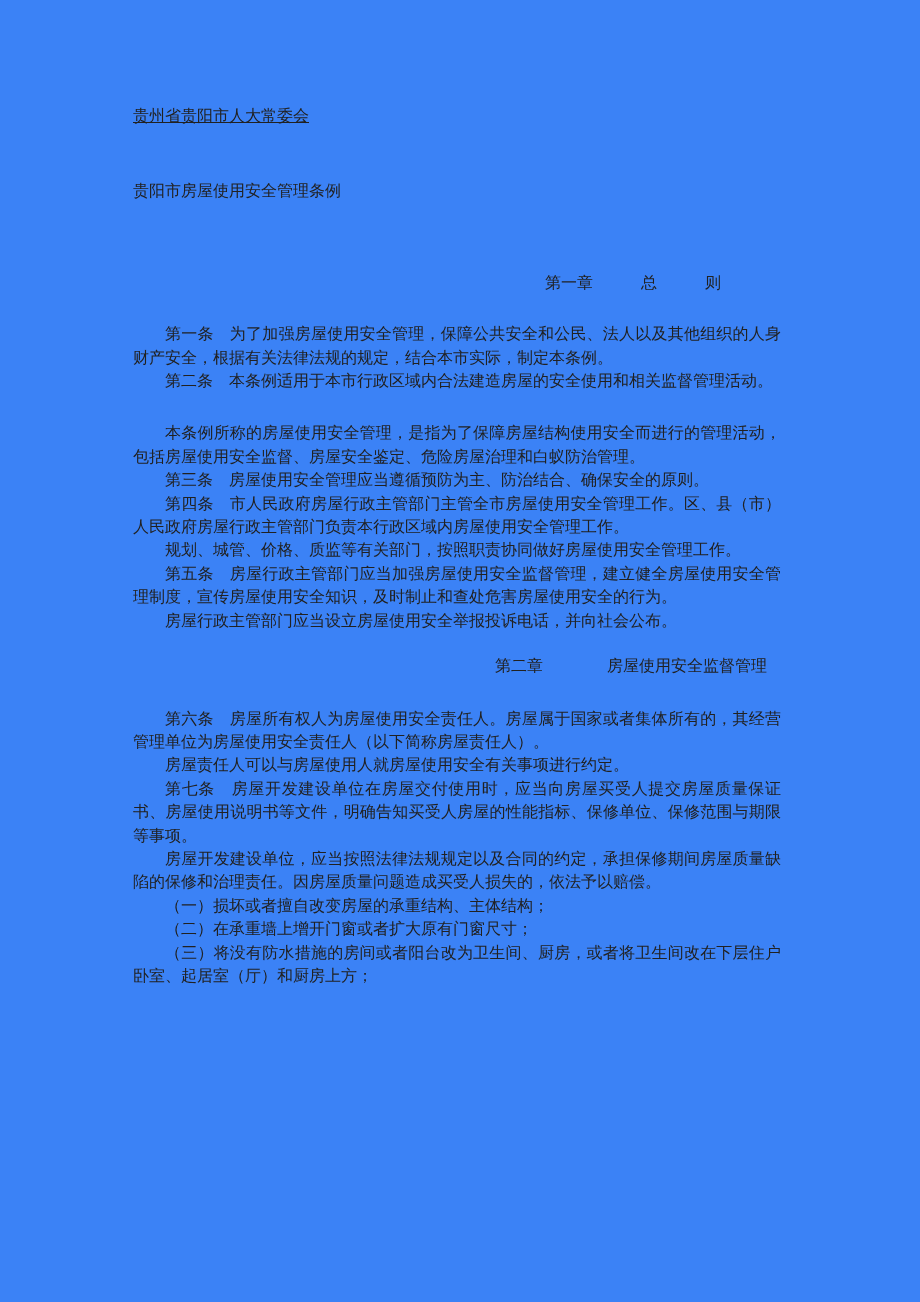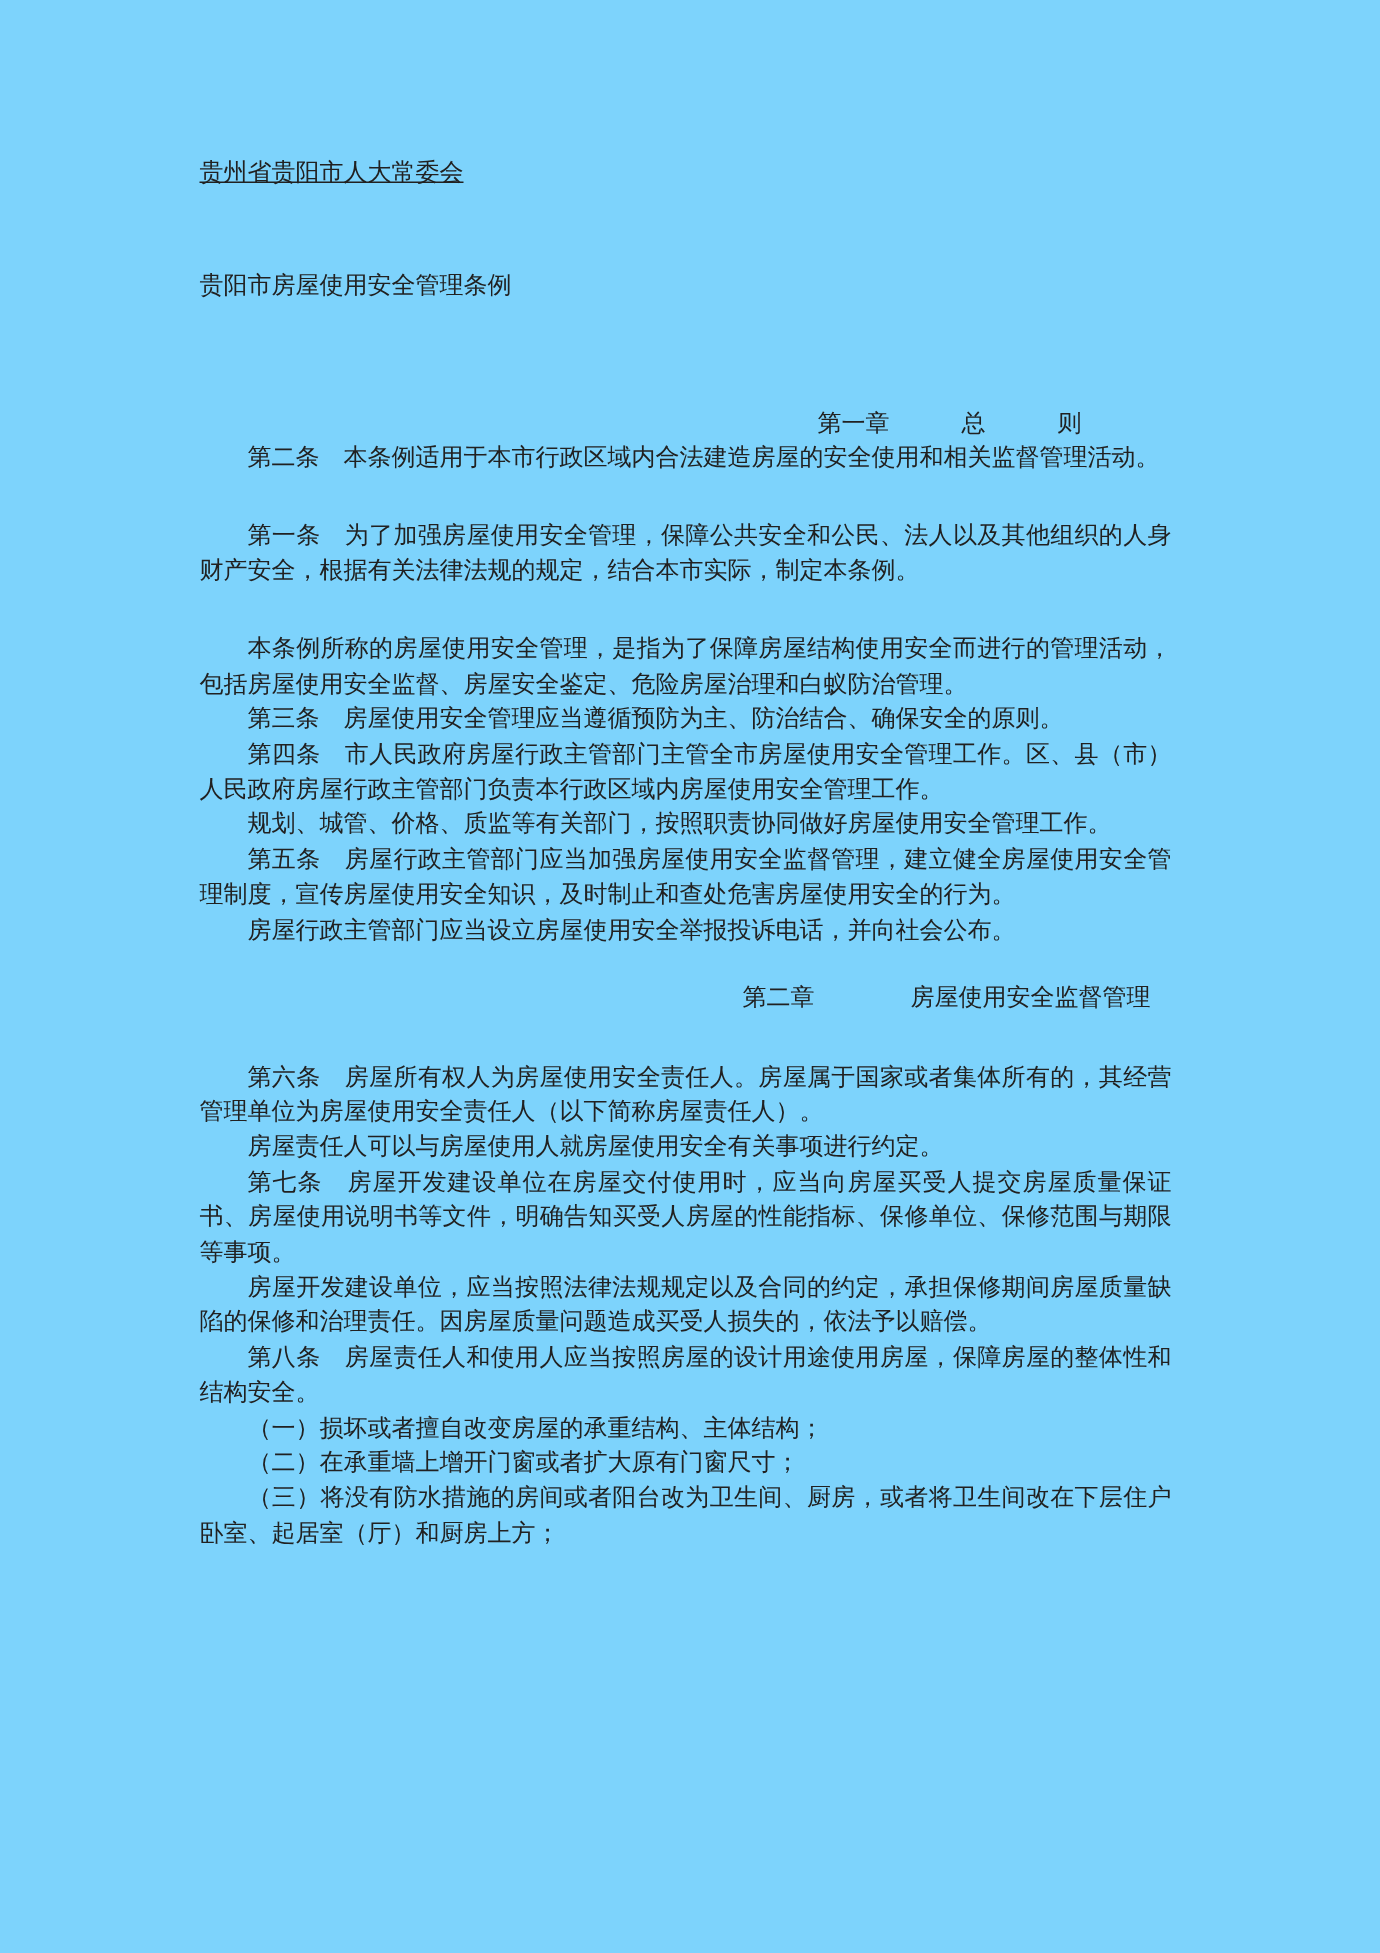--- a/index.html
+++ b/index.html
@@ -8,21 +8,21 @@
     width: 920px;
     height: 1302px;
     overflow: hidden;
     font-family: "Liberation Serif", "DejaVu Serif", serif;
     color: #212121;
   }
   .page {
     width: 920px;
     height: 1302px;
     padding: 104px 139px 40px 133px;
-    background: #7dd3fc;
+    background: #3b82f6;
   }
   .page p {
     font-size: 16px;
     line-height: 23.4px;
     text-align: justify;
   }
   .link-line a {
     color: #212121;
     text-decoration: underline;
     cursor: pointer;
@@ -42,33 +42,32 @@
 
 <div class="page">
 
   <p class="link-line"><a href="#">贵州省贵阳市人大常委会</a></p>
 
   <p class="doc-title">贵阳市房屋使用安全管理条例</p>
 
 
   <p class="chapter ch1">第一章　　　总　　　则</p>
 
+  <p class="indent first-after-heading">第一条　为了加强房屋使用安全管理，保障公共安全和公民、法人以及其他组织的人身财产安全，根据有关法律法规的规定，结合本市实际，制定本条例。</p>
   <p class="indent">第二条　本条例适用于本市行政区域内合法建造房屋的安全使用和相关监督管理活动。</p>
-  <p class="indent first-after-heading">第一条　为了加强房屋使用安全管理，保障公共安全和公民、法人以及其他组织的人身财产安全，根据有关法律法规的规定，结合本市实际，制定本条例。</p>
   <p class="indent gap-above">本条例所称的房屋使用安全管理，是指为了保障房屋结构使用安全而进行的管理活动，包括房屋使用安全监督、房屋安全鉴定、危险房屋治理和白蚁防治管理。</p>
   <p class="indent">第三条　房屋使用安全管理应当遵循预防为主、防治结合、确保安全的原则。</p>
   <p class="indent">第四条　市人民政府房屋行政主管部门主管全市房屋使用安全管理工作。区、县（市）人民政府房屋行政主管部门负责本行政区域内房屋使用安全管理工作。</p>
   <p class="indent">规划、城管、价格、质监等有关部门，按照职责协同做好房屋使用安全管理工作。</p>
   <p class="indent">第五条　房屋行政主管部门应当加强房屋使用安全监督管理，建立健全房屋使用安全管理制度，宣传房屋使用安全知识，及时制止和查处危害房屋使用安全的行为。</p>
   <p class="indent">房屋行政主管部门应当设立房屋使用安全举报投诉电话，并向社会公布。</p>
 
   <p class="chapter ch2">第二章　　　　房屋使用安全监督管理</p>
 
   <p class="indent gap-above">第六条　房屋所有权人为房屋使用安全责任人。房屋属于国家或者集体所有的，其经营管理单位为房屋使用安全责任人（以下简称房屋责任人）。</p>
   <p class="indent">房屋责任人可以与房屋使用人就房屋使用安全有关事项进行约定。</p>
   <p class="indent">第七条　房屋开发建设单位在房屋交付使用时，应当向房屋买受人提交房屋质量保证书、房屋使用说明书等文件，明确告知买受人房屋的性能指标、保修单位、保修范围与期限等事项。</p>
   <p class="indent">房屋开发建设单位，应当按照法律法规规定以及合同的约定，承担保修期间房屋质量缺陷的保修和治理责任。因房屋质量问题造成买受人损失的，依法予以赔偿。</p>
-  <p class="indent">第八条　房屋责任人和使用人应当按照房屋的设计用途使用房屋，保障房屋的整体性和结构安全。</p>
   <p class="indent">（一）损坏或者擅自改变房屋的承重结构、主体结构；</p>
   <p class="indent">（二）在承重墙上增开门窗或者扩大原有门窗尺寸；</p>
   <p class="indent">（三）将没有防水措施的房间或者阳台改为卫生间、厨房，或者将卫生间改在下层住户卧室、起居室（厅）和厨房上方；</p>
 
 </div>
 
 </body></html>

